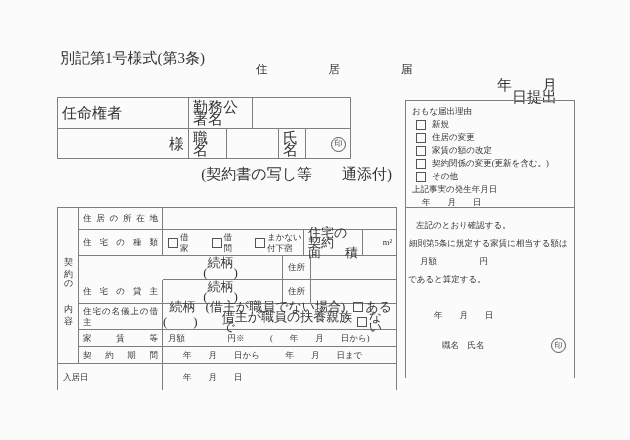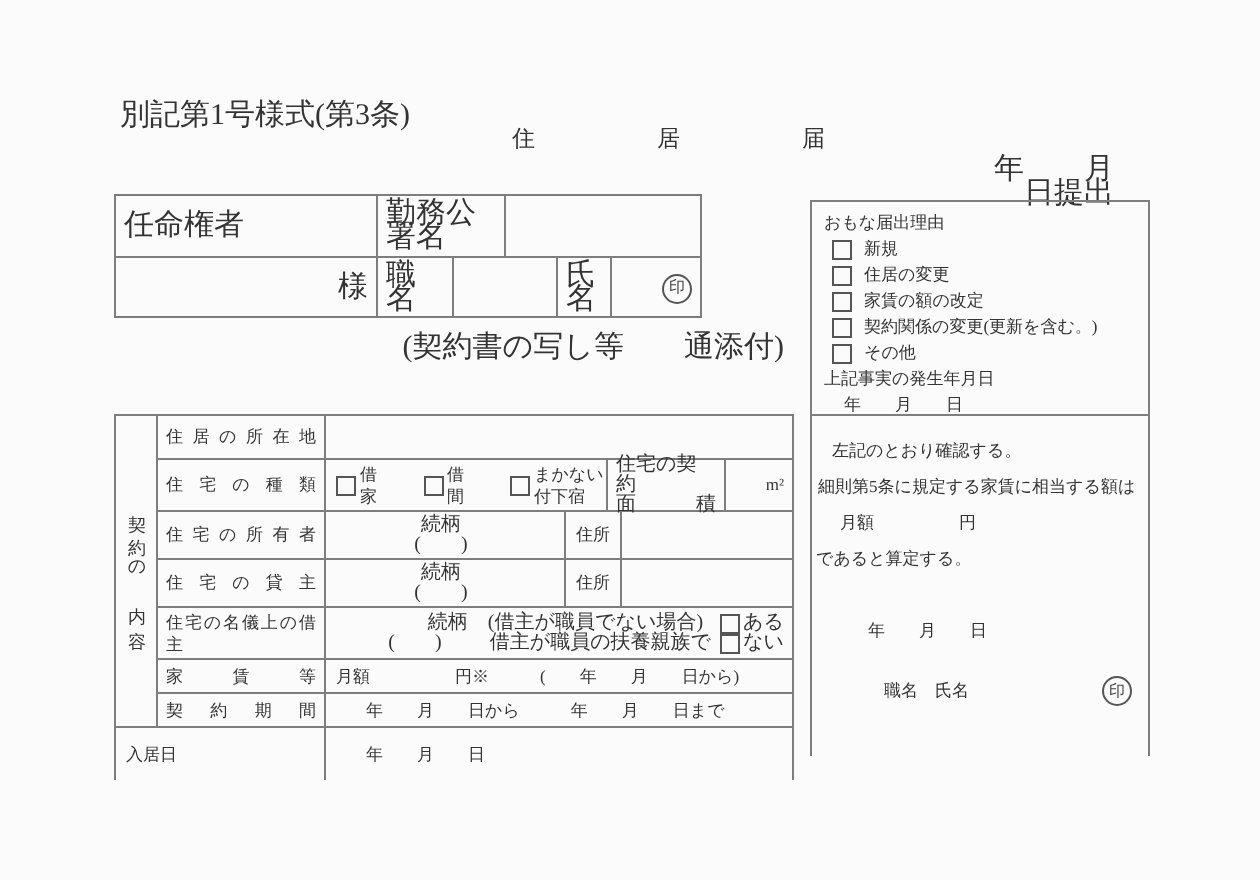--- a/index.html
+++ b/index.html
@@ -3,21 +3,21 @@
 <meta charset="utf-8">
 <style>
   html,body{margin:0;padding:0;}
   body{
     width:630px;height:440px;background:#fbfbfb;overflow:hidden;position:relative;
     font-family:"Liberation Serif","DejaVu Serif",serif;color:#333;
   }
   .abs{position:absolute;}
   .t9{font-size:15px;line-height:12px;}
   .t85{font-size:8.5px;line-height:11px;}
-  .t8{font-size:10px;line-height:10px;}
+  .t8{font-size:13px;line-height:10px;}
   
   .form-code{left:60px;top:52px;}
   .title{left:256px;top:62px;font-size:11.5px;letter-spacing:61px;white-space:nowrap;}
   .submit-date{left:457px;top:79px;width:100px;text-align:right;}
   
   .hbox{left:57px;top:97px;width:294px;height:62px;border:1px solid #7e7e7e;box-sizing:border-box;background:transparent;}
   .hrow{display:flex;height:30px;}
   .hrow.first{border-bottom:1px solid #7e7e7e;}
   .hc{box-sizing:border-box;display:flex;align-items:center;padding:0 4px;}
   .br{border-right:1px solid #7e7e7e;}
@@ -143,23 +143,20 @@
       <div class="br t8 areacell" style="width:59px;">
         <div>住宅の契約</div>
         <div class="jt2">面積</div>
       </div>
       <div class="t85" style="flex:1;justify-content:flex-end;padding-right:4px;">
           <span>m²</span>
         </div>
     </div>
   </div>
 
-  <div class="cell lab t85" style="grid-row:3">
-      <span class="jt">住宅の所有者</span>
-    </div>
   <div class="cell val" style="grid-row:3">
     <div class="sub">
       <div class="br t8 relcol" style="width:120px;">
         <div>続柄</div>
         <div>(　　)</div>
       </div>
       <div class="br t85 addr" style="width:28px;">
           <span>住所</span>
         </div>
       <div style="flex:1;"></div>

